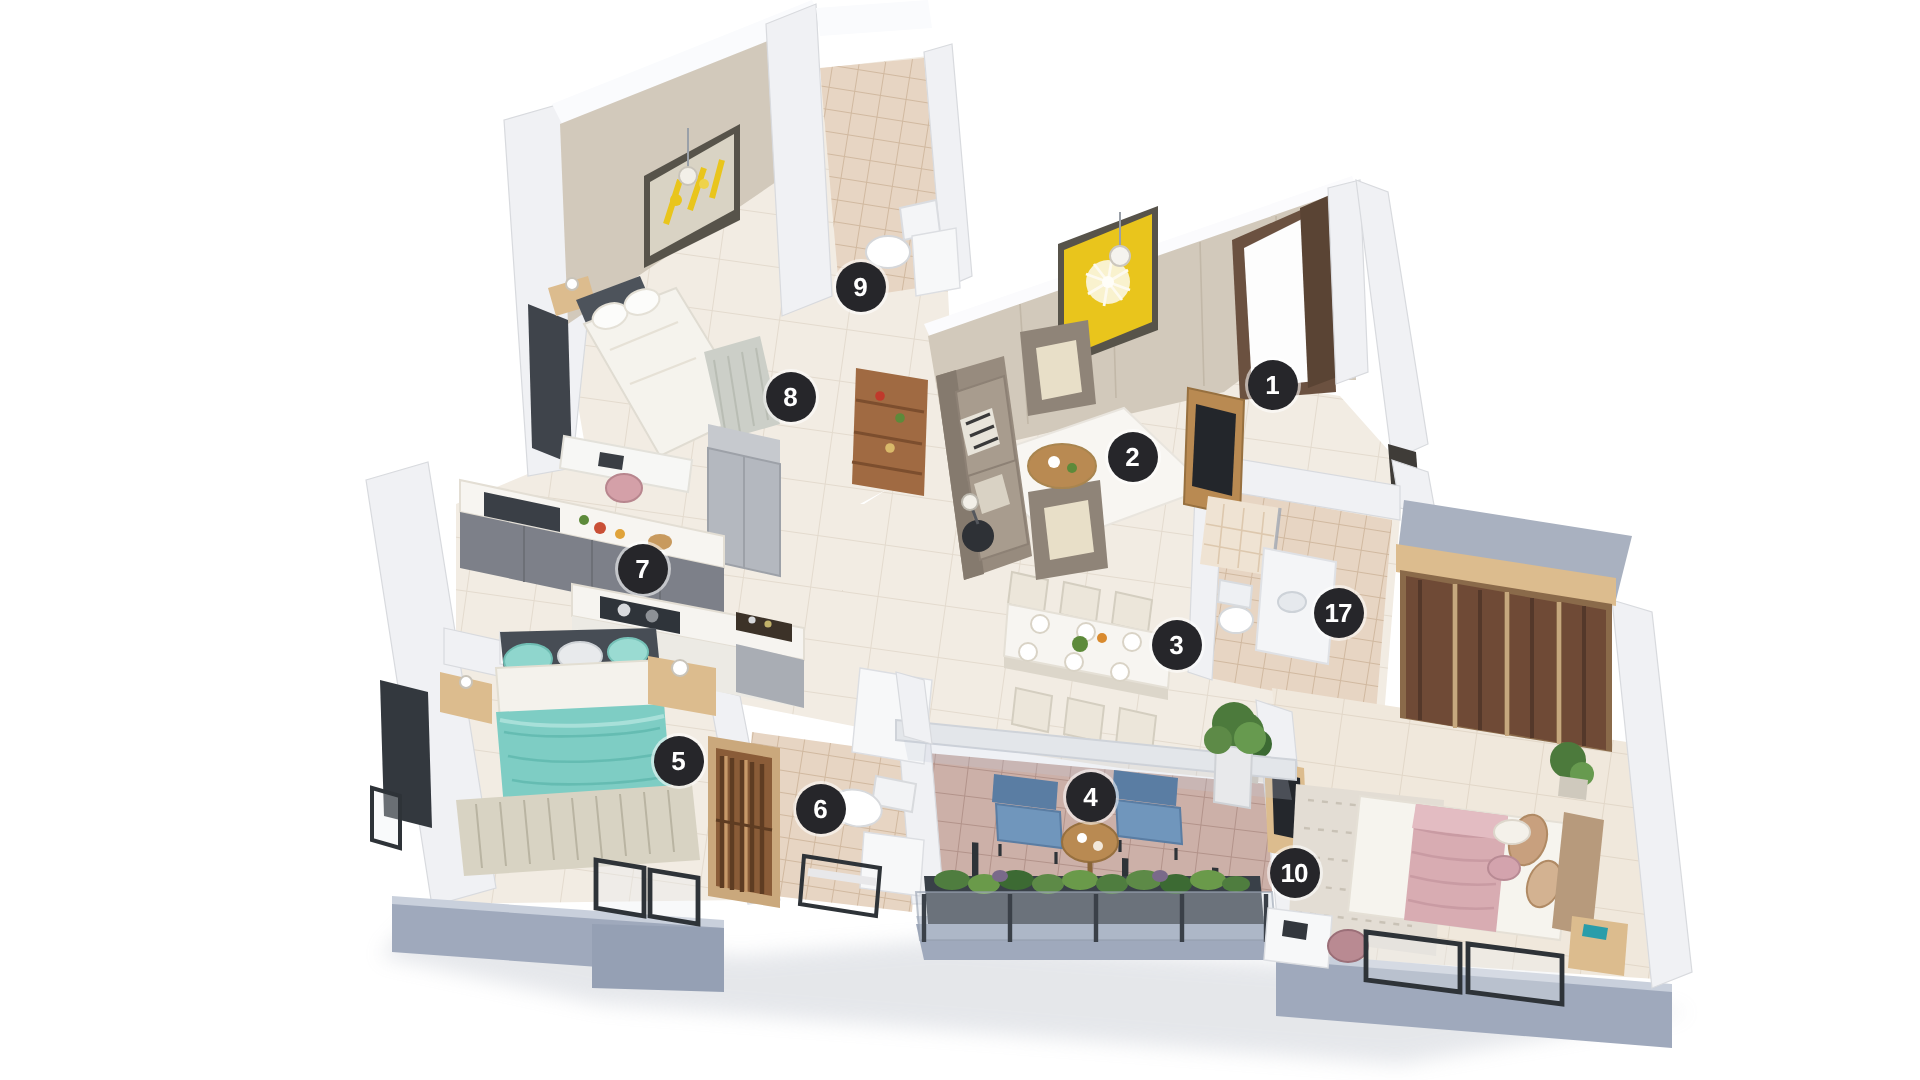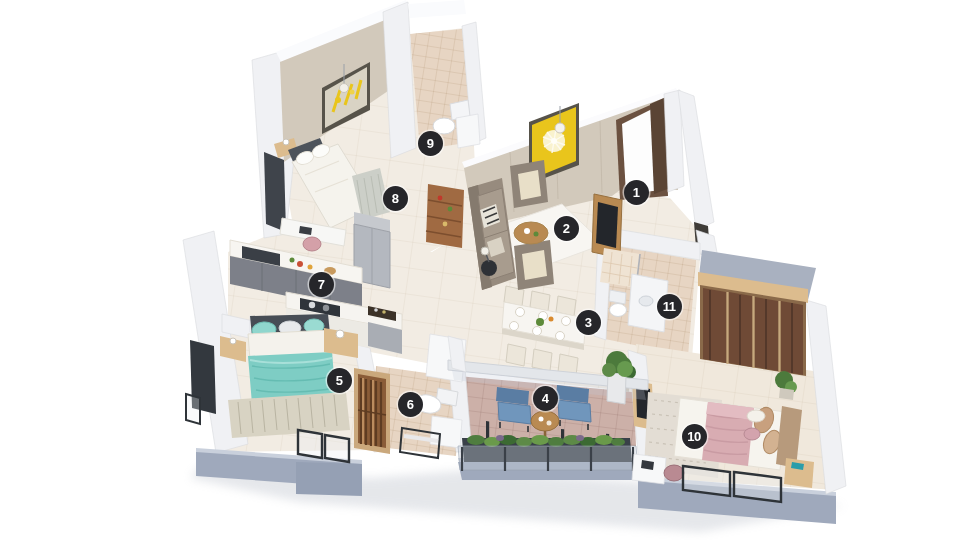--- a/index.html
+++ b/index.html
@@ -379,16 +379,16 @@
 <div id="marker-layer">
       <div class="marker" style="left: 636px; top: 192px;">1</div>
       <div class="marker" style="left: 566px; top: 228px;">2</div>
       <div class="marker" style="left: 588px; top: 322px;">3</div>
       <div class="marker" style="left: 545px; top: 398px;">4</div>
       <div class="marker" style="left: 339px; top: 380px;">5</div>
       <div class="marker" style="left: 410px; top: 404px;">6</div>
       <div class="marker" style="left: 321px; top: 284px;">7</div>
       <div class="marker" style="left: 395px; top: 198px;">8</div>
       <div class="marker" style="left: 430px; top: 143px;">9</div>
-      <div class="marker" style="left: 694px; top: 436px;">10</div>
-      <div class="marker" style="left: 669px; top: 306px;">11</div>
+      <div class="marker" style="left: 647px; top: 436px;">10</div>
+      <div class="marker" style="left: 669px; top: 306px;">17</div>
     </div>
 </div>
 
 </body></html>

